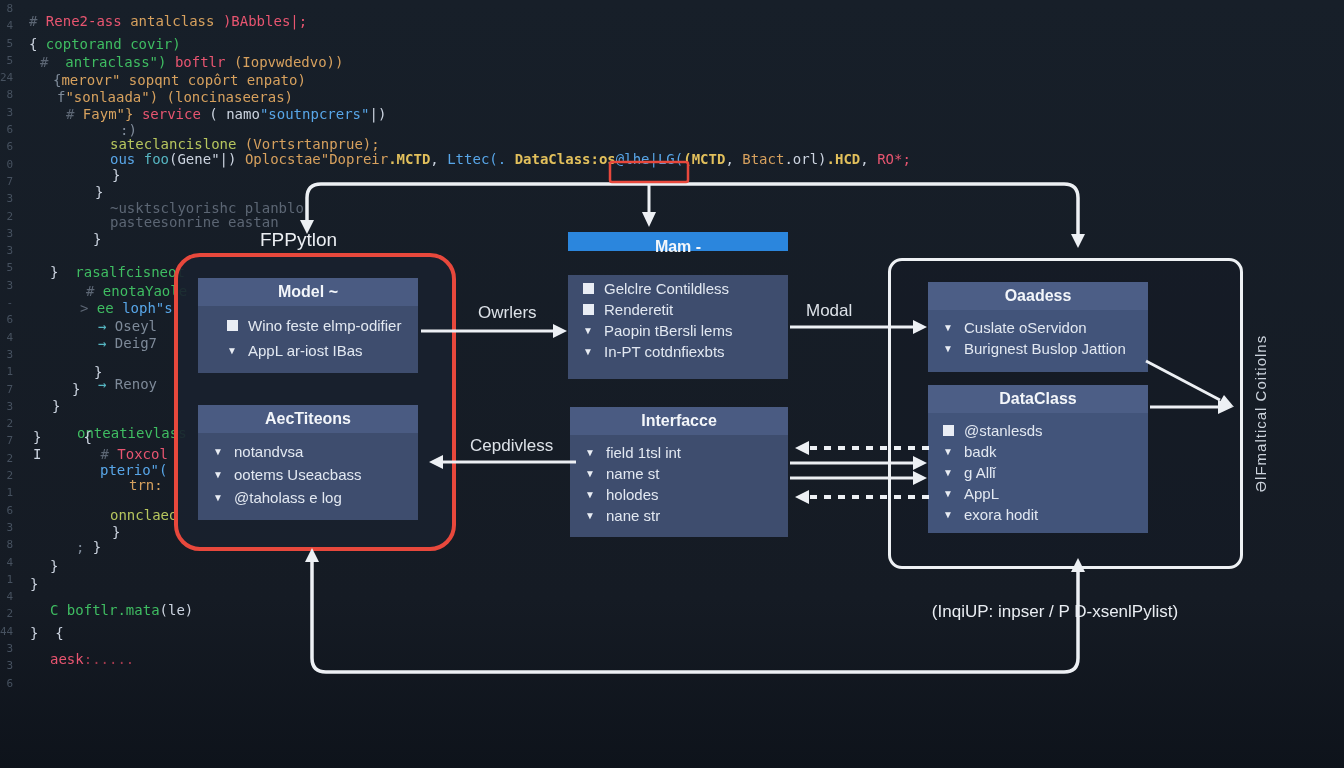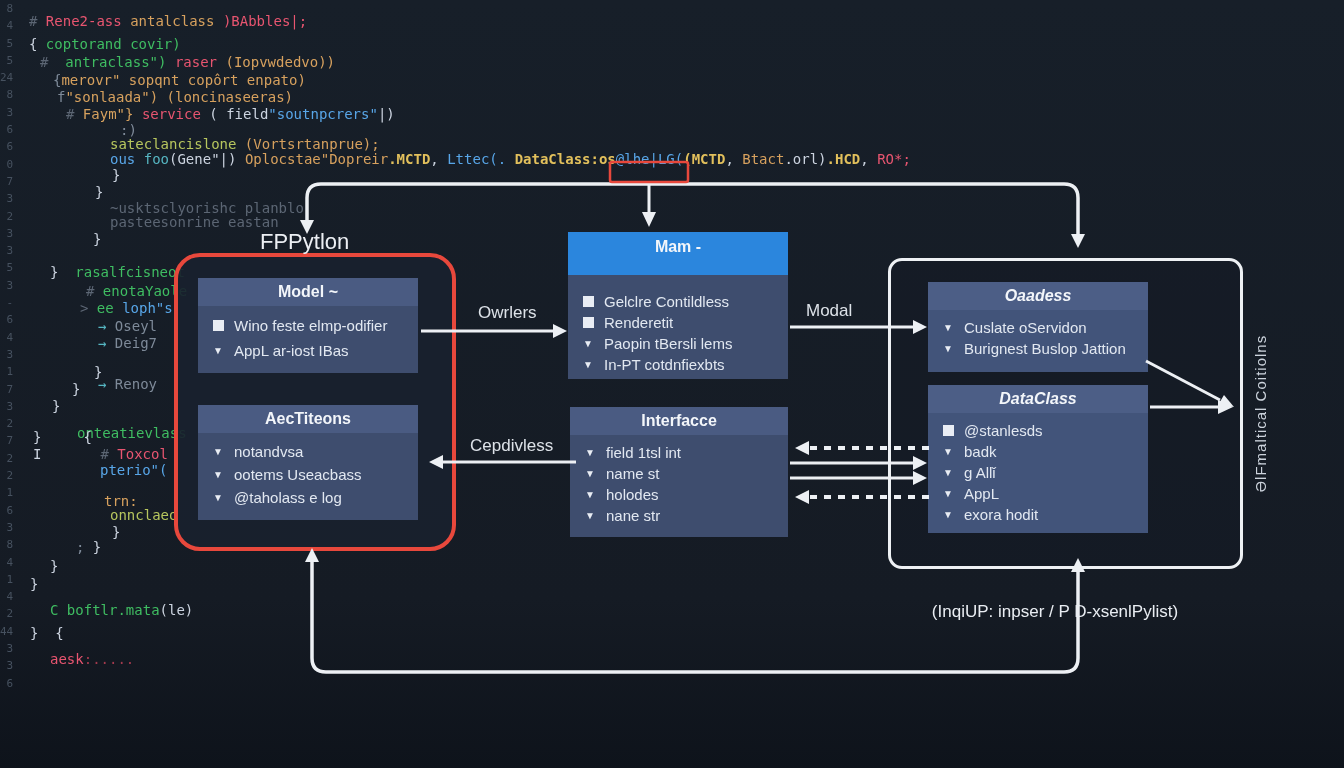--- a/index.html
+++ b/index.html
@@ -26,34 +26,34 @@
     border:3px solid #eef1f4;border-radius:14px;background:rgba(21,27,36,0.35);}
   
   .box{position:absolute;background:#3e4d6e;color:#e6ecf4;}
   .box .box-title{height:28px;line-height:28px;text-align:center;font-weight:bold;
     font-size:16px;color:#f3f6fa;background:#4a5b82;}
   .box .box-items{padding:7px 0 0 15px;}
   .bi{display:flex;align-items:center;gap:10px;height:21px;font-size:15px;color:#e2e8f1;white-space:nowrap;}
   .ic-sq{display:inline-block;width:11px;height:11px;background:#e9edf4;flex:0 0 11px;}
   .ic-tri{display:inline-block;width:11px;flex:0 0 11px;color:#e9edf4;font-size:10px;line-height:10px;}
   #box-model{left:198px;top:278px;width:220px;height:95px;}
-  #box-model .bi{height:25px;}
+  #box-model .bi{height:25px;margin-left:14px;}
   #box-aectiteons{left:198px;top:405px;width:220px;height:115px;}
   #box-aectiteons .bi{height:23px;}
-  #box-mam{left:568px;top:232px;width:220px;height:43px;background:#2b86dd;}
+  #box-mam{left:568px;top:232px;width:220px;height:19px;background:#2b86dd;}
   #box-mam .box-title{background:transparent;height:29px;line-height:29px;}
   #box-midtop{left:568px;top:275px;width:220px;height:104px;}
-  #box-midtop .box-items{padding-top:16px;}
+  #box-midtop .box-items{padding-top:3px;}
   #box-interfacce{left:570px;top:407px;width:218px;height:130px;}
   #box-oaadess{left:928px;top:282px;width:220px;height:90px;background:#42547a;}
   #box-interfacee{left:928px;top:385px;width:220px;height:148px;background:#42547a;}
-  #box-oaadess .box-title,#box-interfacee .box-title{background:#4c5e86;font-style:italic;}
+  #box-oaadess .box-title,#box-interfacee .box-title{background:#4c5e86;}
   
   .dlabel{position:absolute;color:#dde2e8;font-size:17px;white-space:nowrap;}
-  #lbl-top{left:260px;top:229px;font-size:22px;color:#eceff3;}
+  #lbl-top{left:260px;top:229px;font-size:19px;color:#eceff3;}
   #lbl-owrlers{left:478px;top:303px;}
   #lbl-modal{left:806px;top:301px;}
   #lbl-cepdivless{left:470px;top:436px;}
   #lbl-caption{left:890px;top:570px;width:330px;text-align:center;color:#e9edf2;margin-top:32px;}
   #lbl-vertical{left:1150px;top:405px;width:220px;text-align:center;
     transform:rotate(-90deg);transform-origin:center;font-size:15px;
     letter-spacing:1px;color:#ccd3dc;}
   .overlay{position:absolute;left:0;top:0;pointer-events:none;}
 </style>
 </head>
@@ -98,24 +98,24 @@
       <div>4</div>
       <div>2</div>
       <div>44</div>
       <div>3</div>
       <div>3</div>
       <div>6</div>
     </div>
   <div class="code">
       <div class="cl" style="left: 29px; top: 13px;"><span class="cm"># </span><span class="red">Rene2-ass </span><span class="org">antalclass </span><span class="red">)BAbbles|;</span></div>
       <div class="cl" style="left: 29px; top: 36px;"><span class="wht">{ </span><span class="grn">coptorand covir)</span></div>
-      <div class="cl" style="left: 40px; top: 54px;"><span class="cm">#  </span><span class="grn">antraclass") </span><span class="red">raser </span><span class="org">(Iopvwdedvo))</span></div>
+      <div class="cl" style="left: 40px; top: 54px;"><span class="cm">#  </span><span class="grn">antraclass") </span><span class="red">boftlr </span><span class="org">(Iopvwdedvo))</span></div>
       <div class="cl" style="left: 53px; top: 72px;"><span class="gry">{</span><span class="org">merovr" sopqnt copôrt enpato)</span></div>
       <div class="cl" style="left: 57px; top: 89px;"><span class="gry">f</span><span class="org">"sonlaada") (loncinaseeras)</span></div>
-      <div class="cl" style="left: 66px; top: 106px;"><span class="cm"># </span><span class="org">Faym"} </span><span class="red">service </span><span class="wht">( field</span><span class="blu">"soutnpcrers"</span><span class="wht">|)</span></div>
+      <div class="cl" style="left: 66px; top: 106px;"><span class="cm"># </span><span class="org">Faym"} </span><span class="red">service </span><span class="wht">( namo</span><span class="blu">"soutnpcrers"</span><span class="wht">|)</span></div>
       <div class="cl" style="left: 120px; top: 122px;"><span class="gry">:)</span></div>
       <div class="cl" style="left: 110px; top: 136px;"><span class="lim">sateclancislone </span><span class="org">(Vortsrtanprue);</span></div>
       <div class="cl" style="left: 110px; top: 151px;"><span class="blu">ous </span><span class="cyn">foo</span><span class="wht">(Gene"|) </span><span class="org">Oplocstae"Dopreir</span><span class="yel">.MCTD</span><span class="wht">, </span><span class="blu">Lttec(. </span><span class="yel">DataClass:os</span><span class="blu">@lhe|LG(</span><span class="yel">(MCTD</span><span class="wht">, </span><span class="org">Btact</span><span class="wht">.orl)</span><span class="yel">.HCD</span><span class="wht">, </span><span class="red">RO*;</span></div>
       <div class="cl" style="left: 112px; top: 167px;"><span class="wht">}</span></div>
       <div class="cl" style="left: 95px; top: 184px;"><span class="wht">}</span></div>
       <div class="cl" style="left: 110px; top: 200px;"><span class="cm">~usktsclyorishc planblo</span></div>
       <div class="cl" style="left: 110px; top: 214px;"><span class="cm">pasteesonrine eastan</span></div>
       <div class="cl" style="left: 93px; top: 231px;"><span class="wht">}</span></div>
       <div class="cl" style="left: 50px; top: 264px;"><span class="wht">}  </span><span class="grn">rasalfcisneot</span></div>
       <div class="cl" style="left: 74px; top: 283px; margin-left: 12px;"><span class="cm"># </span><span class="grn">enotaYaole</span></div>
@@ -123,21 +123,21 @@
       <div class="cl" style="left: 98px; top: 318px;"><span class="cyn">→ </span><span class="gry">Oseyl</span></div>
       <div class="cl" style="left: 98px; top: 335px;"><span class="cyn">→ </span><span class="gry">Deig7</span></div>
       <div class="cl" style="left: 98px; top: 349px; margin-top: 27px;"><span class="cyn">→ </span><span class="gry">Renoy</span></div>
       <div class="cl" style="left: 94px; top: 364px;"><span class="wht">}</span></div>
       <div class="cl" style="left: 72px; top: 381px;"><span class="wht">}</span></div>
       <div class="cl" style="left: 52px; top: 398px;"><span class="wht">}</span></div>
       <div class="cl" style="left: 77px; top: 413px; margin-top: 12px;"><span class="grn">onteatievlass</span></div>
       <div class="cl" style="left: 33px; top: 429px;"><span class="wht">}</span><span class="wht">     {</span></div>
       <div class="cl" style="left: 33px; top: 446px;"><span class="wht">I</span><span class="wht">       </span><span class="cm"># </span><span class="red">Toxcol</span></div>
       <div class="cl" style="left: 100px; top: 462px;"><span class="blu">pterio"(</span></div>
-      <div class="cl" style="left: 104px; top: 477px; margin-top: 16px;"><span class="org">trn:</span></div>
+      <div class="cl" style="left: 129px; top: 477px;"><span class="org">trn:</span></div>
       <div class="cl" style="left: 110px; top: 507px;"><span class="lim">onnclaeo</span></div>
       <div class="cl" style="left: 112px; top: 524px;"><span class="wht">}</span></div>
       <div class="cl" style="left: 76px; top: 539px;"><span class="gry">; </span><span class="wht">}</span></div>
       <div class="cl" style="left: 50px; top: 558px;"><span class="wht">}</span></div>
       <div class="cl" style="left: 30px; top: 576px;"><span class="wht">}</span></div>
       <div class="cl" style="left: 50px; top: 602px;"><span class="grn">C boftlr.mata</span><span class="wht">(le)</span></div>
       <div class="cl" style="left: 30px; top: 625px;"><span class="wht">}</span><span class="wht">  {</span></div>
       <div class="cl" style="left: 50px; top: 651px; text-align: right;"><span class="red">aesk</span><span class="reddim">:.....</span></div>
     </div>
 

